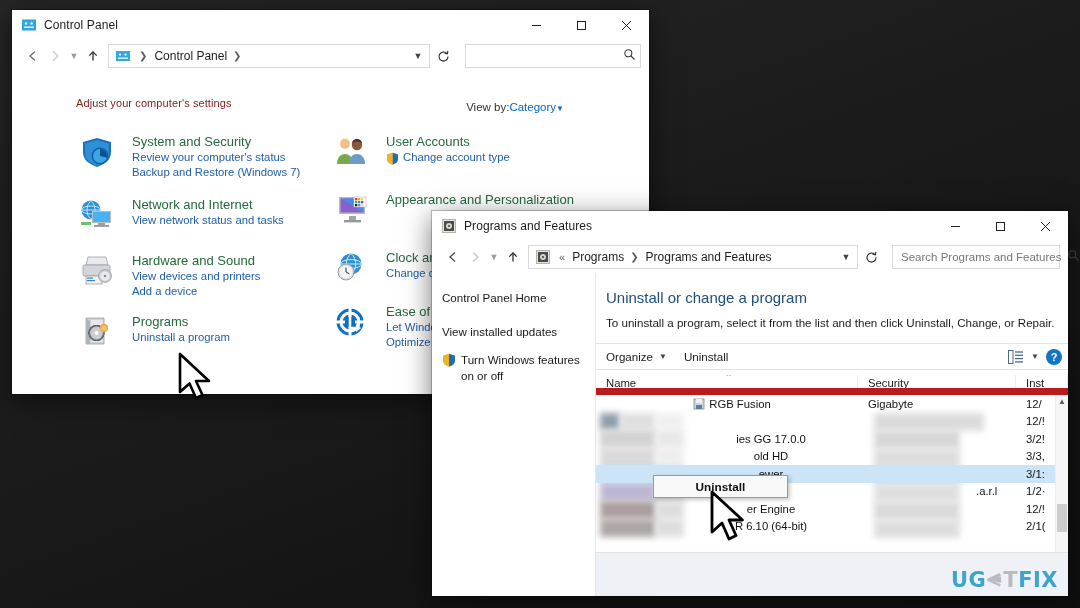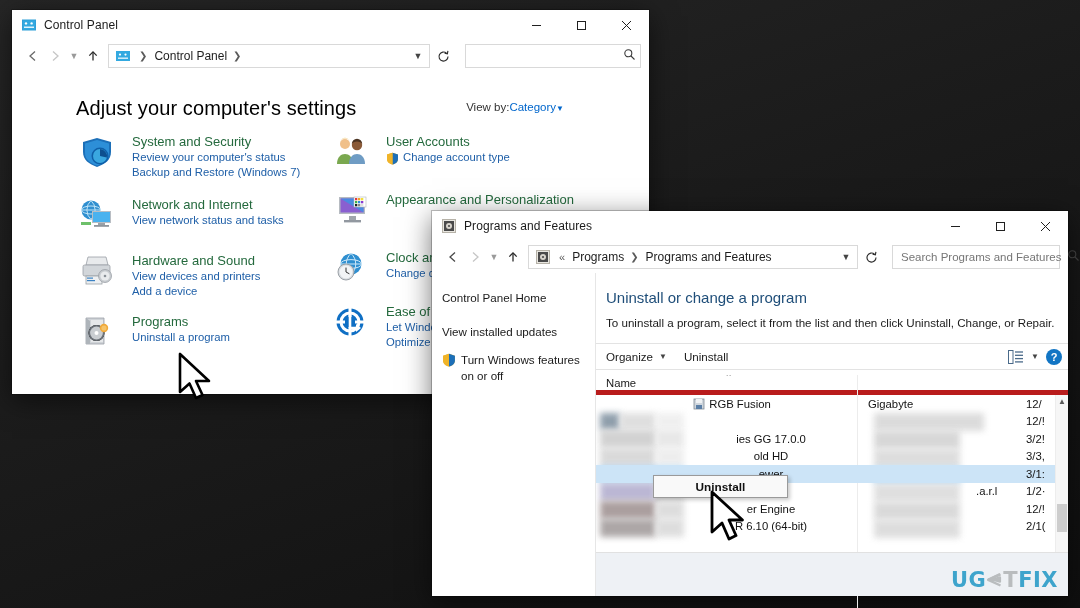--- a/index.html
+++ b/index.html
@@ -117,21 +117,21 @@
   .searchbox .mag { margin-left: auto; padding-left: 6px; color: #3a3a3a; }
 
   
   #cp {
     left: 12px; top: 10px;
     width: 637px; height: 384px;
   }
   #cp .body { position: relative; height: calc(100% - 62px); background:#fff; overflow:hidden; }
   .cp-head {
     position: absolute; left: 64px; top: 25px;
-    font-size: 20px; color: #000000; font-weight: 400;
+    font-size: 11px; color: #7f1d1d; font-weight: 400;
     letter-spacing: .1px;
   }
   .viewby {
     position: absolute; right: 85px; top: 29px;
     font-size: 11.5px; color: #333;
     display: flex; align-items: baseline; 
   }
   .viewby .val { color: #0066cc; }
   .viewby .caret { color: #0066cc; font-size: 8px; }
 
@@ -208,24 +208,23 @@
     width: 16px; height: 16px; border-radius: 50%;
     background: #1275c4; color: #fff;
     font-size: 11px; font-weight: bold;
     display: flex; align-items: center; justify-content: center;
   }
 
   
   .list-wrap { position: absolute; left: 0; right: 0; top: 102px; bottom: 0; }
   .lhead {
     height: 20px; display: flex;
-    border-bottom: 5px solid #b91c1c;
+    border-bottom: 7px solid #b91c1c;
     background: #fff;
     position: relative;
-    flex-direction: column;
   }
   .lhead .hc {
     font-size: 11.3px; color: #1a1a1a;
     padding: 2px 0 0 10px;
     border-right: 1px solid #ececec;
     position: relative;
     overflow: hidden; white-space: nowrap;
   }
   .lhead .sortmark {
     position: absolute; top: -4px; left: 50%;

